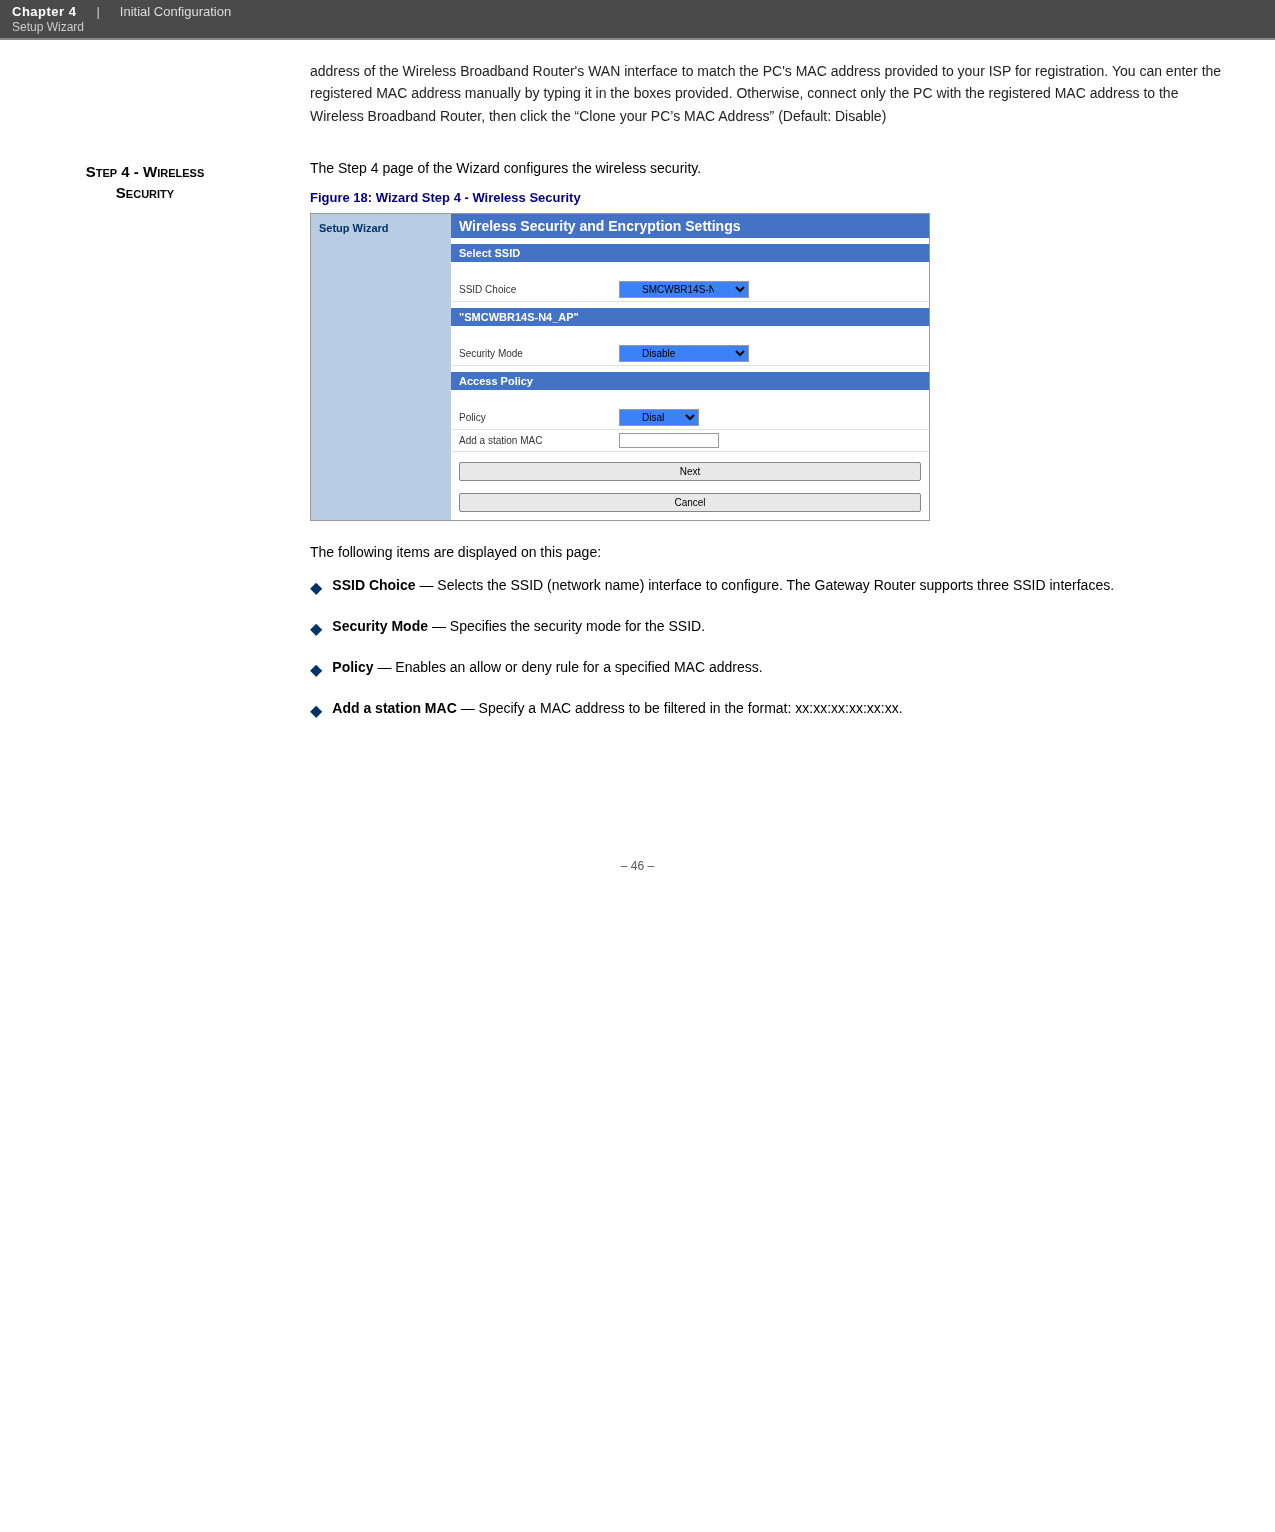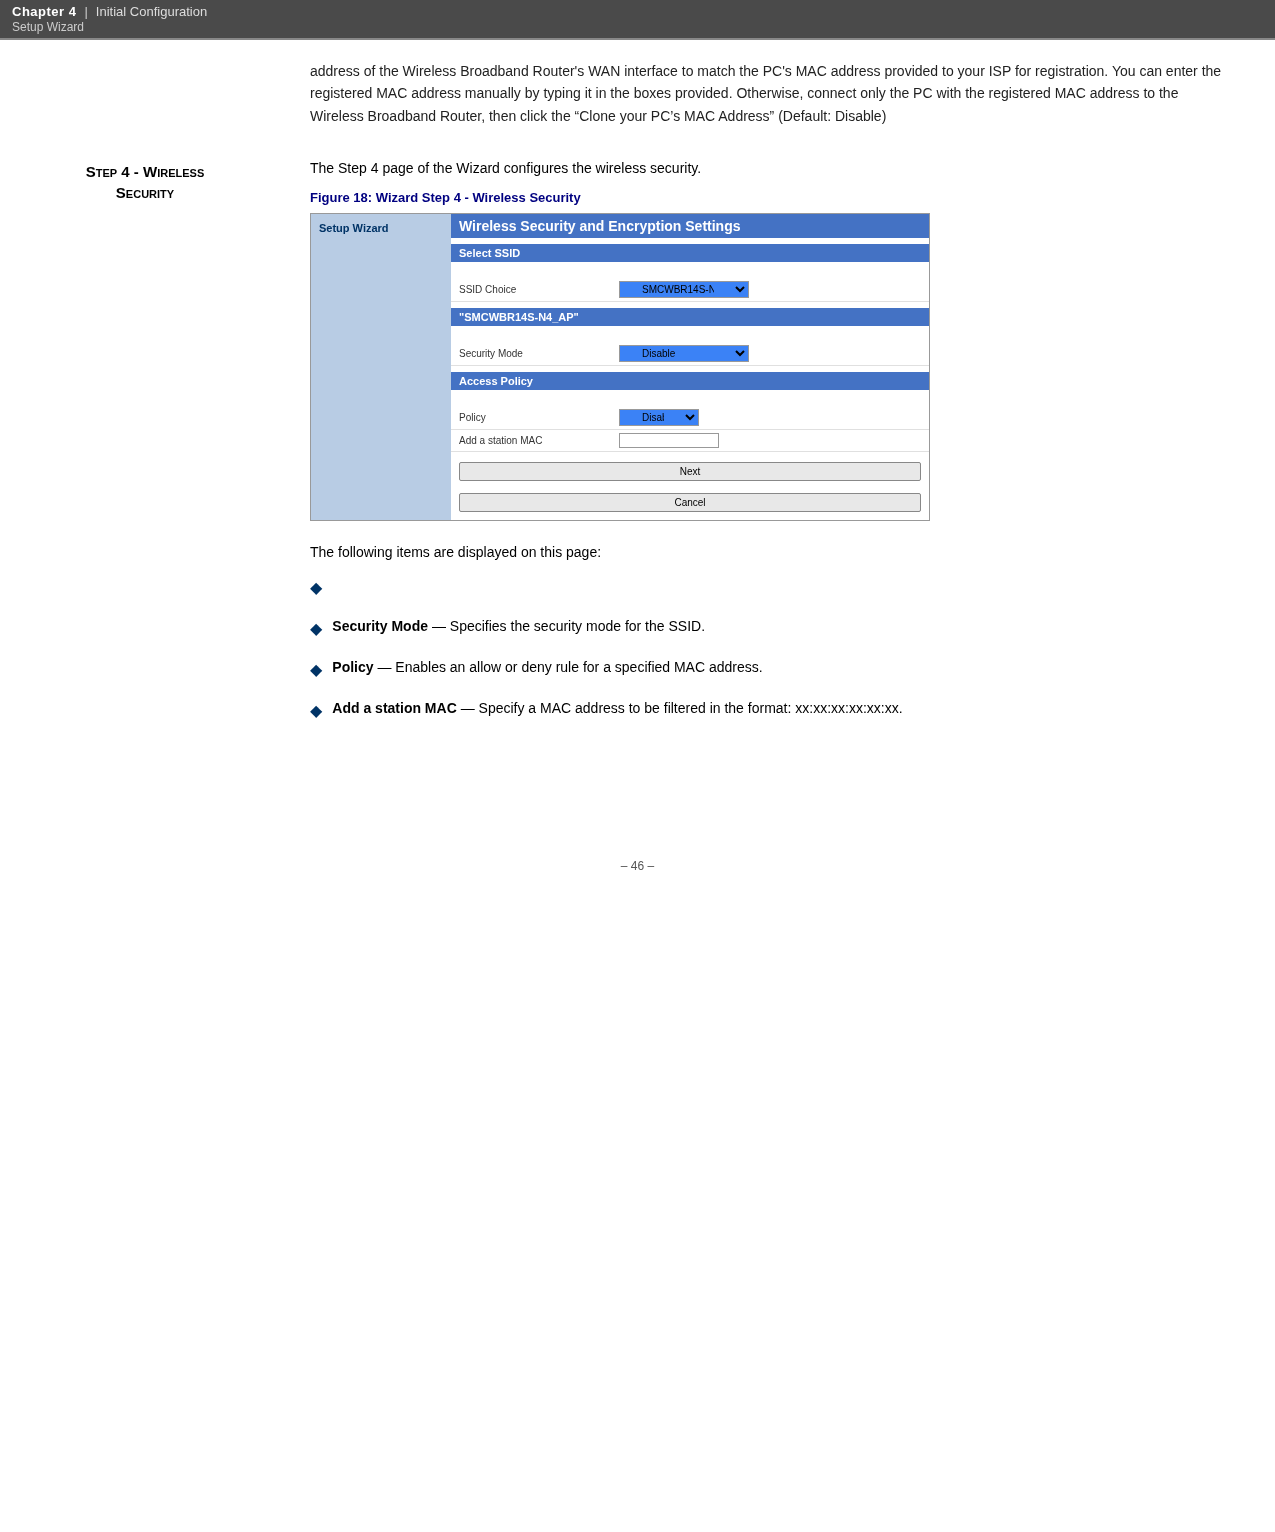--- a/index.html
+++ b/index.html
@@ -266,21 +266,21 @@
       align-items: flex-start;
       margin-top: 30px;
       margin-bottom: 20px;
     }
   </style>
 </head>
 <body>
 
 <div class="header-bar">
   <div class="header-text-block">
-    <div style="display:flex; align-items:center; gap:8px;">
+    <div style="display:flex; align-items:center; gap:20px;">
       <span class="header-chapter">Chapter 4</span>
       <span class="header-separator">|</span>
       <span class="header-title">Initial Configuration</span>
     </div>
     <span class="header-subtitle">Setup Wizard</span>
   </div>
 </div>
 
 <div class="page-content">
 
@@ -352,20 +352,21 @@
             </div>
           </div>
         </div>
       </div>
 
       <p class="section-content">The following items are displayed on this page:</p>
 
       <ul class="bullet-list">
         <li>
           <span class="bullet-diamond">◆</span>
+          <span class="bullet-text"><strong>SSID Choice</strong> <span>— Selects the SSID (network name) interface to configure. The Gateway Router supports three SSID interfaces.</span></span>
         </li>
         <li>
           <span class="bullet-diamond">◆</span>
           <span class="bullet-text"><strong>Security Mode</strong> <span>— Specifies the security mode for the SSID.</span></span>
         </li>
         <li>
           <span class="bullet-diamond">◆</span>
           <span class="bullet-text"><strong>Policy</strong> <span>— Enables an allow or deny rule for a specified MAC address.</span></span>
         </li>
         <li>

